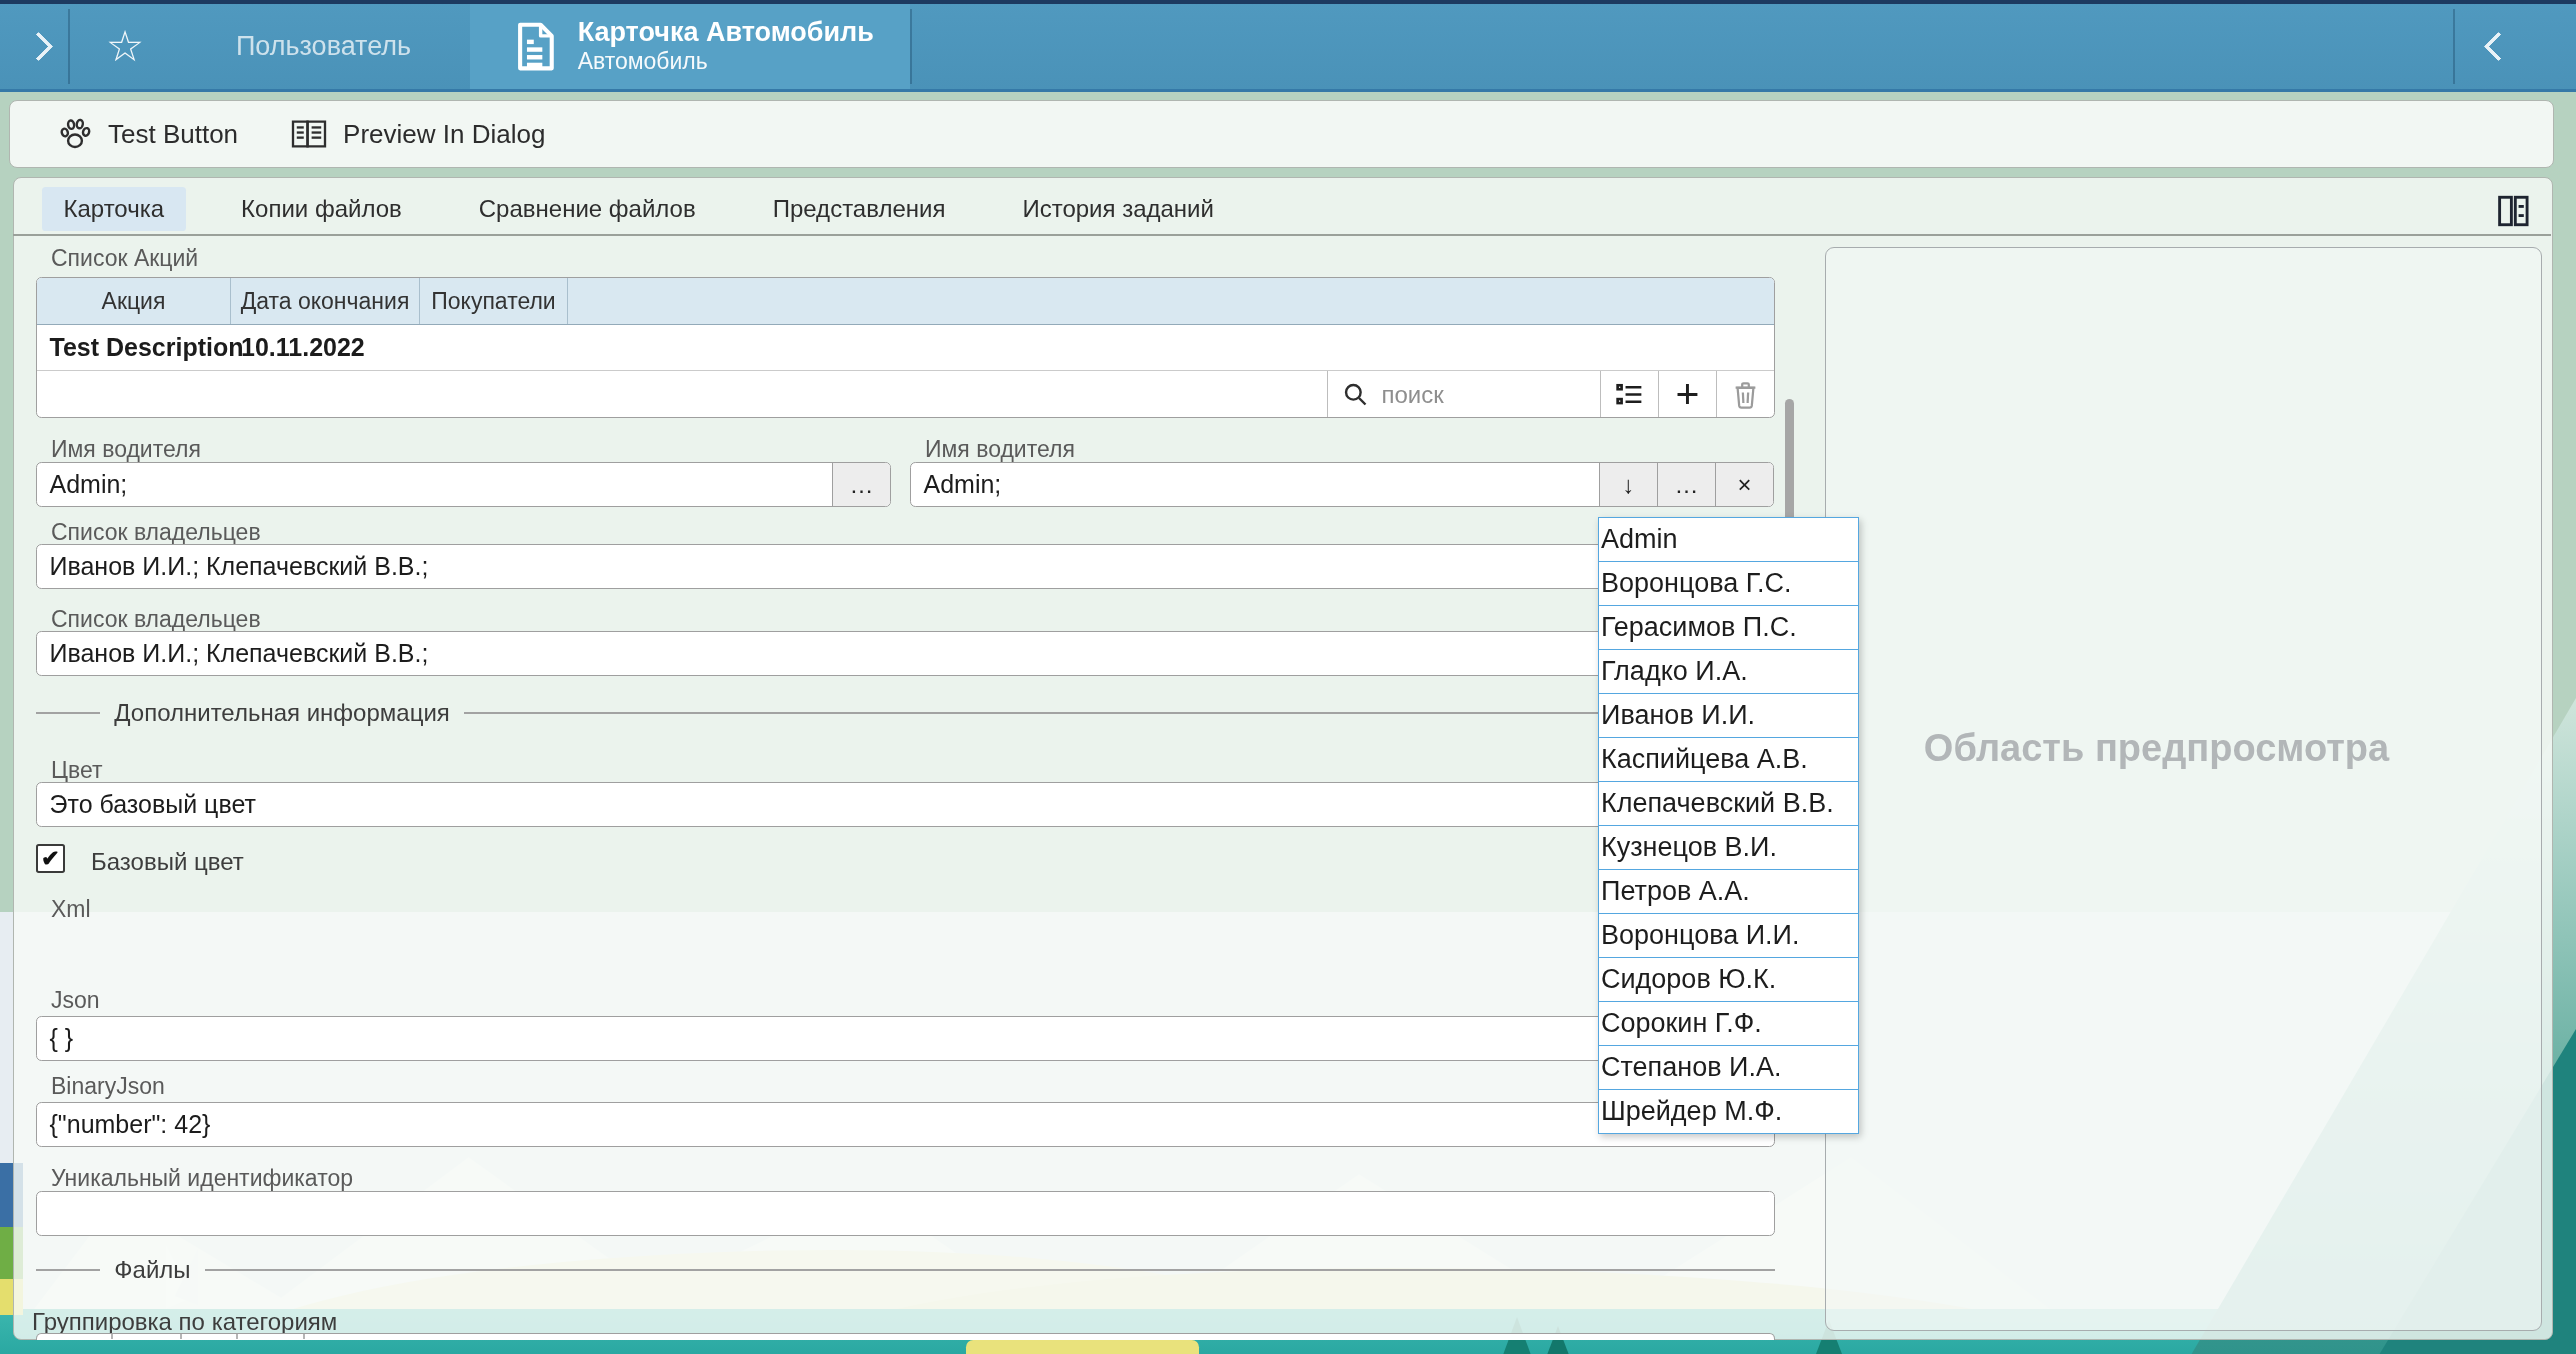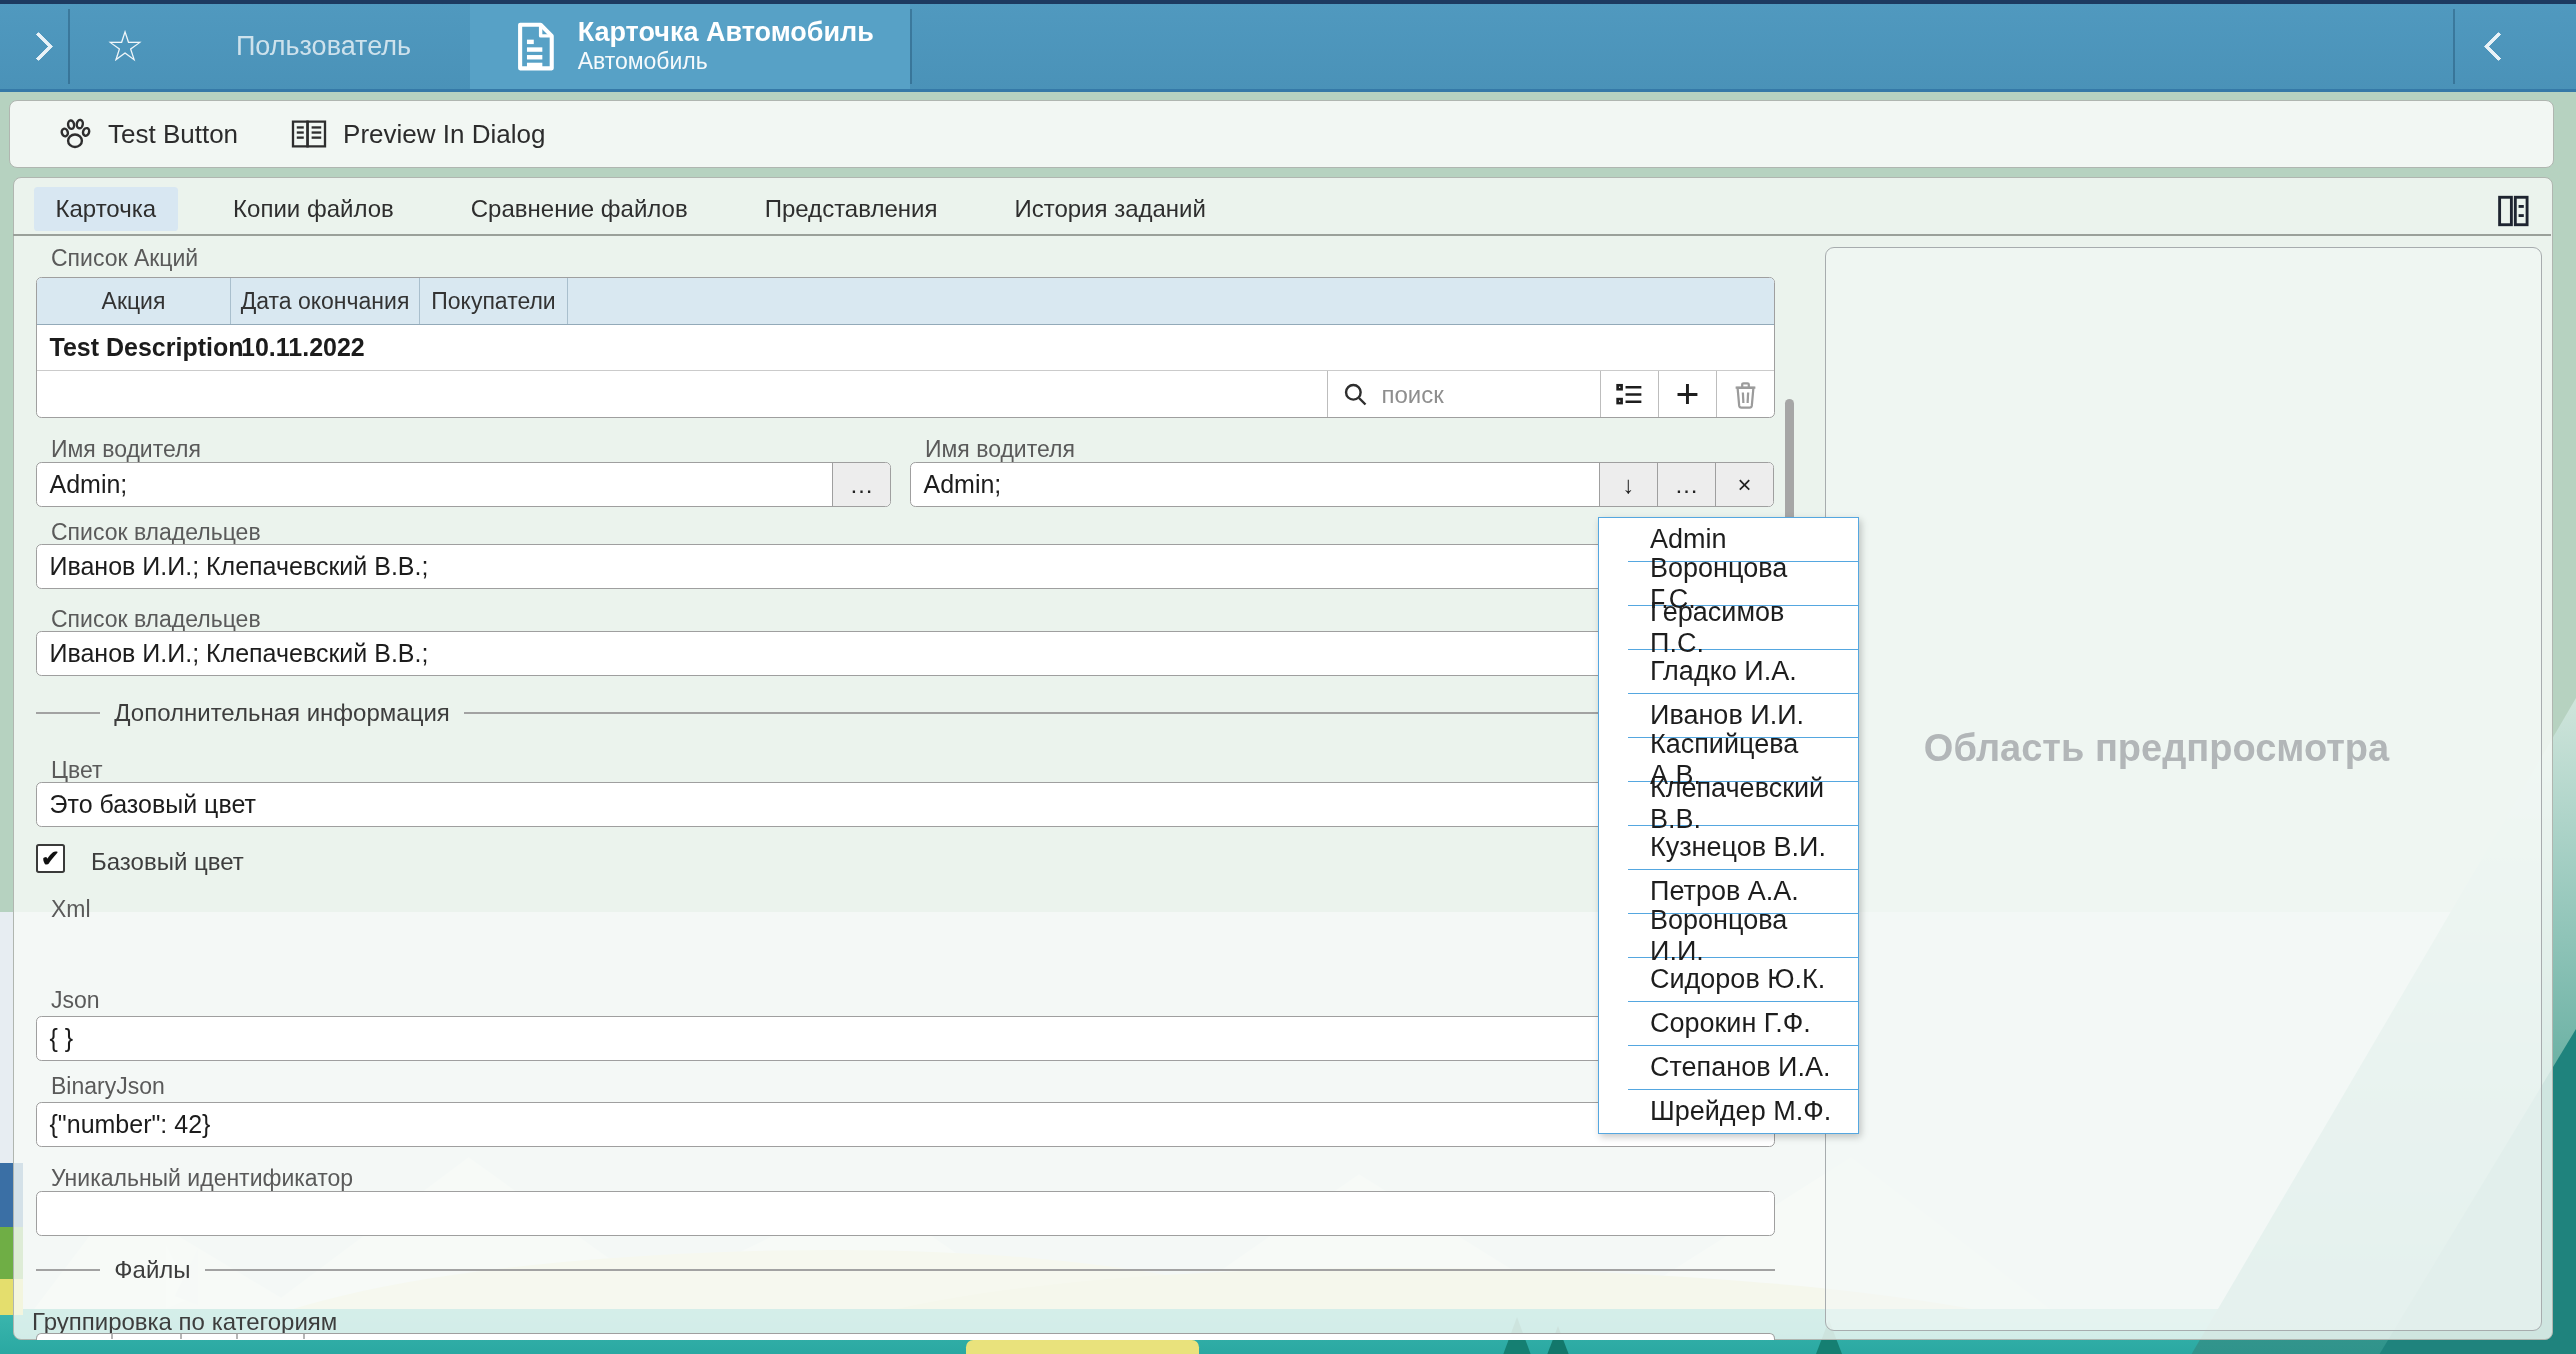--- a/index.html
+++ b/index.html
@@ -23,21 +23,21 @@
   .nav-card .t1{color:#fff;font-weight:bold;font-size:27px;line-height:30px;}
   .nav-card .t2{color:rgba(255,255,255,.95);font-size:23px;line-height:29px;}
   .star{font-size:43px;color:rgba(255,255,255,.92);line-height:43px;}
   
   .card{position:absolute;background:rgba(247,250,247,.82);border:1.8px solid #b0b6b0;border-radius:8px;box-sizing:border-box;z-index:1;}
   .toolbar{display:flex;align-items:center;padding-left:47px;background:rgba(246,250,246,.93);}
   .tool-btn{display:flex;align-items:center;gap:15px;font-size:26px;color:#2c2c2c;cursor:pointer;}
   
   .vtabs{position:absolute;display:flex;align-items:center;gap:34px;z-index:2;}
   .vtab{font-size:24px;color:#2e2e2e;padding:8px 21.5px;border-radius:3.6px;cursor:pointer;white-space:nowrap;}
-  .vtab.on{background:#d8e7f2;}
+  .vtab.on{background:#d8e7f2;margin-left:8px;}
   .strip-line{position:absolute;height:1.8px;background:#9aa09a;z-index:2;}
   
   .lbl{position:absolute;font-size:23px;color:#5a5a5a;z-index:2;white-space:nowrap;}
   .inp{position:absolute;height:45px;background:#fff;border:1.8px solid #9f9f9f;border-radius:5.4px;box-sizing:border-box;
        display:flex;align-items:center;padding:0 12.5px;font-size:25px;color:#1c1c1c;z-index:2;white-space:pre;}
   .ctl{position:absolute;height:45px;background:#fff;border:1.8px solid #9f9f9f;border-radius:5.4px;box-sizing:border-box;
        display:flex;align-items:stretch;z-index:2;overflow:hidden;}
   .ctl .txt{flex:1;display:flex;align-items:center;padding:0 12.5px;font-size:25px;color:#1c1c1c;}
   .seg{width:57px;border-left:1.8px solid #9f9f9f;background:#ededed;display:flex;align-items:center;justify-content:center;
        font-size:24px;color:#222;cursor:pointer;}
@@ -49,21 +49,21 @@
   
   .ptable{position:absolute;background:#fff;border:1.8px solid #9f9f9f;border-radius:5.4px;box-sizing:border-box;overflow:hidden;z-index:2;}
   .phead{display:flex;height:47px;background:#d9e8f1;border-bottom:1.8px solid #93aab9;box-sizing:border-box;}
   .phead .hc{display:flex;align-items:center;justify-content:center;font-size:23px;color:#333;border-right:1.8px solid #a9bfcd;box-sizing:border-box;}
   .prow{position:relative;height:45px;border-bottom:1.8px solid #cbcbcb;font-size:25px;color:#1c1c1c;}
   .pfoot{display:flex;height:47px;align-items:stretch;}
   .fcell{border-left:1.8px solid #bdbdbd;display:flex;align-items:center;justify-content:center;cursor:pointer;}
   
   .dd{position:absolute;left:1598px;top:517px;width:261px;background:#fff;border:1.8px solid #55a7e0;box-sizing:border-box;
       z-index:6;box-shadow:1.8px 2.7px 7.2px rgba(0,0,0,.22);}
-  .dd-item{height:43px;border-bottom:1.8px solid #55a7e0;display:flex;align-items:center;padding:0 22px;font-size:27px;color:#1d1d1d;cursor:pointer;margin-left:29px;}
+  .dd-item{height:43px;border-bottom:1.8px solid #55a7e0;display:flex;align-items:center;padding:0 2px;font-size:27px;color:#1d1d1d;cursor:pointer;}
   .dd-item:last-child{border-bottom:none;}
   
   .preview{position:absolute;left:1825px;top:247px;width:717px;height:1084px;border:1.8px solid #a7acae;border-radius:9px;
            box-sizing:border-box;background:rgba(243,247,245,.55);z-index:2;}
   .preview .ph{position:absolute;left:0;right:54px;top:479px;text-align:center;font-size:38px;font-weight:600;color:#b2b6b8;}
   .thumb{position:absolute;left:1785px;top:399px;width:9px;height:122px;background:#a6a6a6;border-radius:4.5px;z-index:3;cursor:pointer;}
   svg{display:block;}
 </style>
 </head>
 <body>

